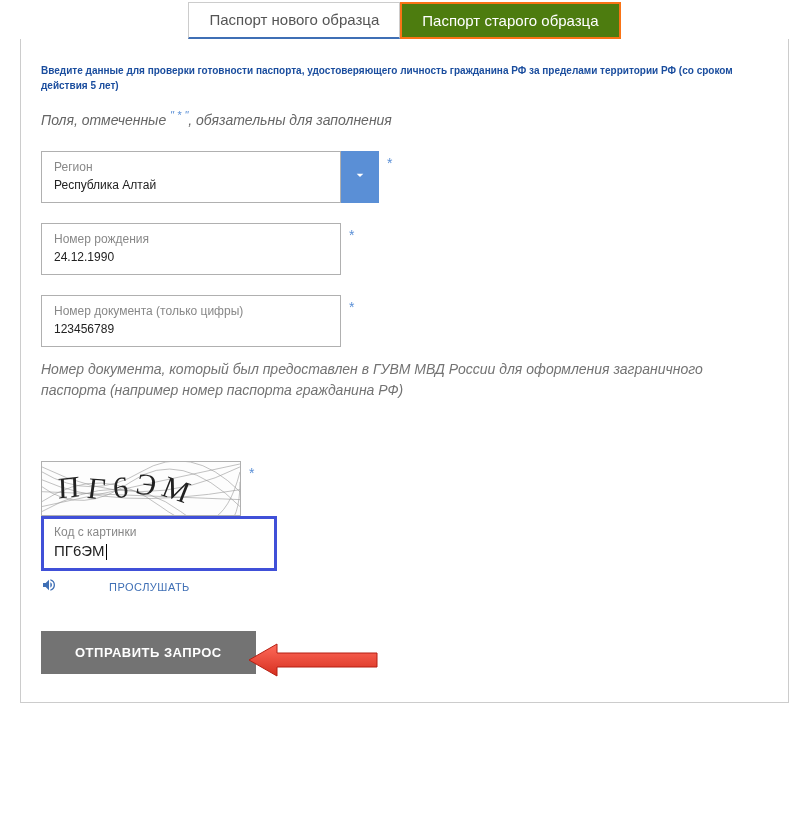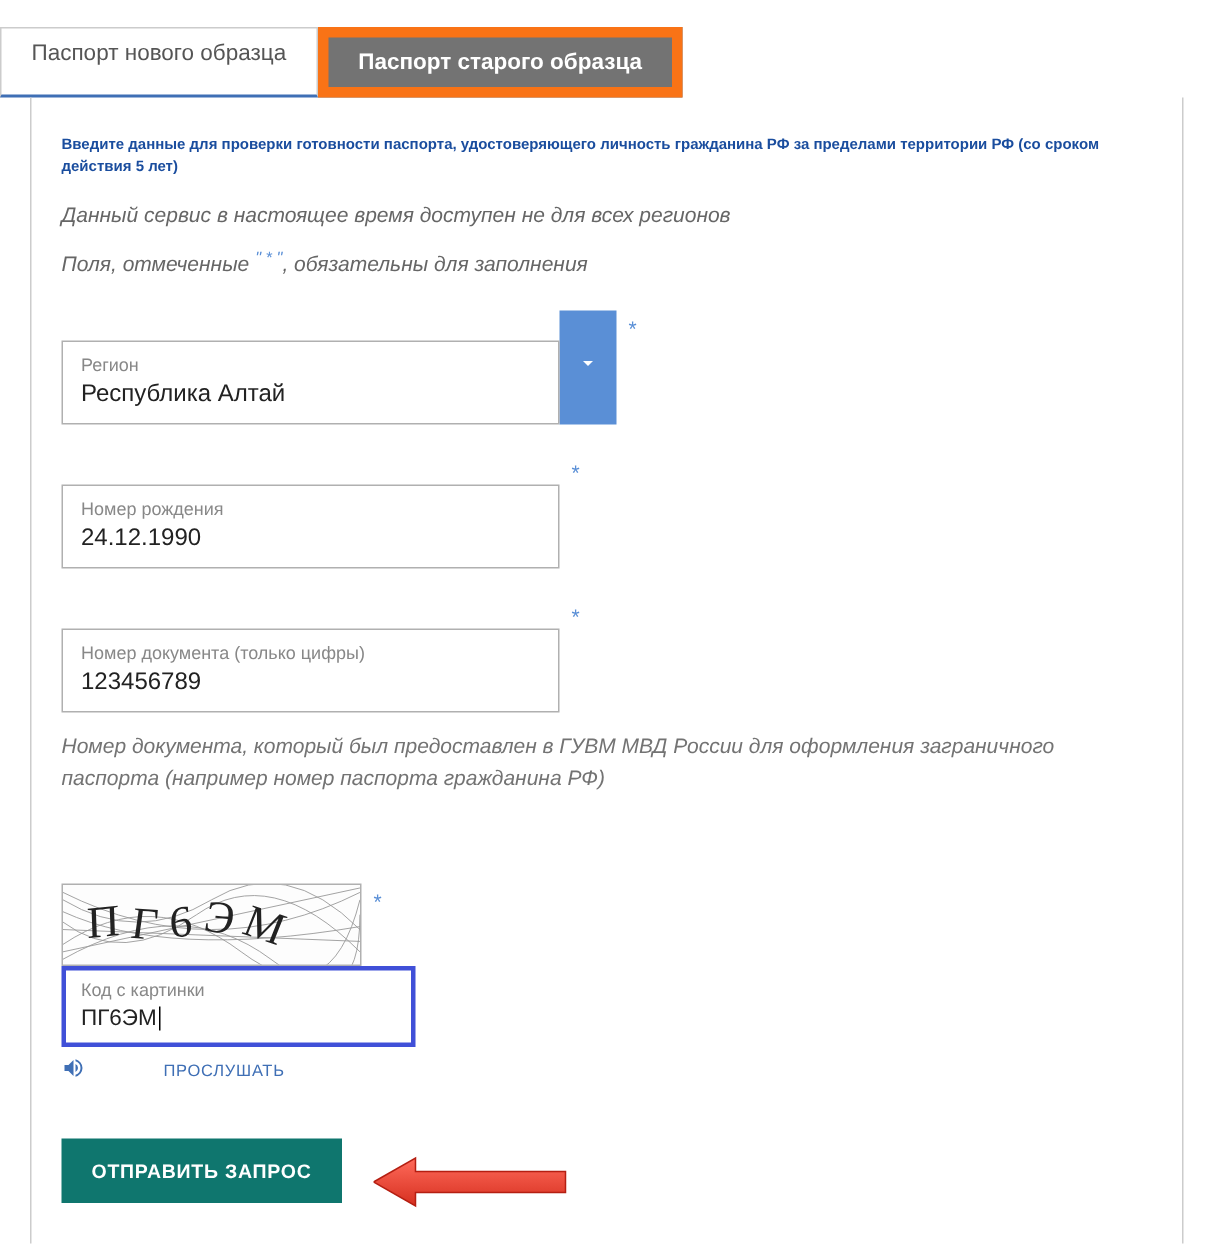--- a/index.html
+++ b/index.html
@@ -5,39 +5,39 @@
     * { box-sizing: border-box; margin: 0; padding: 0; }
     body {
       font-family: Arial, Helvetica, sans-serif;
       background: #fff;
       width: 809px;
       height: 829px;
       position: relative;
     }
     .tabs {
       display: flex;
-      justify-content: flex-start;
-      padding-top: 18px;
+      justify-content: center;
+      padding-top: 2px;
     }
     .tab {
       padding: 8px 20px;
       font-size: 15px;
       cursor: pointer;
     }
     .tab-inactive {
       background: #fff;
       color: #555;
       border: 1px solid #ccc;
       border-bottom: 2px solid #3f6fb5;
     }
     .tab-active {
-      background: #737373;
+      background: #4d7c0f;
       color: #fff;
-      font-weight: bold;
-      border: 7px solid #f97316;
+      font-weight: normal;
+      border: 2px solid #f97316;
     }
     .container {
       border: 1px solid #ccc;
       margin: 0 20px 10px 20px;
       padding: 24px 20px 28px 20px;
       border-top: none;
       position: relative;
     }
     .intro-bold {
       color: #1a4d9e;
@@ -58,33 +58,32 @@
       font-size: 11px;
       vertical-align: super;
     }
     .field-wrap {
       display: flex;
       align-items: flex-start;
       margin-top: 20px;
     }
     .field-box {
       border: 1px solid #b0b0b0;
-      width: 332px;
+      width: 300px;
       padding: 8px 12px 10px 12px;
       position: relative;
-      margin-top: 20px;
     }
     .field-label {
       color: #888;
       font-size: 12px;
       margin-bottom: 4px;
     }
     .field-value {
       color: #222;
-      font-size: 16px;
+      font-size: 12px;
     }
     .chevron-btn {
       width: 38px;
       align-self: stretch;
       background: #5a8fd6;
       display: flex;
       align-items: center;
       justify-content: center;
       cursor: pointer;
     }
@@ -154,24 +153,24 @@
       gap: 48px;
     }
     .listen-row svg { width: 16px; height: 16px; fill: #3f6fb5; }
     .listen-text {
       color: #3f6fb5;
       font-size: 11px;
       letter-spacing: 0.5px;
       margin-left: 4px;
     }
     .submit-btn {
-      background: #0f766e;
+      background: #737373;
       color: #fff;
       border: none;
-      padding: 14px 20px;
+      padding: 14px 34px;
       font-size: 13px;
       font-weight: bold;
       letter-spacing: 0.5px;
       margin-top: 34px;
       cursor: pointer;
     }
     .arrow {
       position: absolute;
       left: 228px;
       bottom: 22px;
@@ -187,21 +186,20 @@
 <body>
 
 <div class="tabs">
   <div class="tab tab-inactive">Паспорт нового образца</div>
   <div class="tab tab-active">Паспорт старого образца</div>
 </div>
 
 <div class="container">
 
   <div class="intro-bold">Введите данные для проверки готовности паспорта, удостоверяющего личность гражданина РФ за пределами территории РФ (со сроком действия 5 лет)</div>
-  <div class="intro-italic">Данный сервис в настоящее время доступен не для всех регионов</div>
   <div class="intro-italic">
     <span>Поля, отмеченные </span><span class="req-star-inline">" * "</span><span>, обязательны для заполнения</span>
   </div>
 
   
   <div class="field-wrap">
     <div class="field-box">
       <div class="field-label">Регион</div>
       <div class="field-value">Республика Алтай</div>
     </div>

